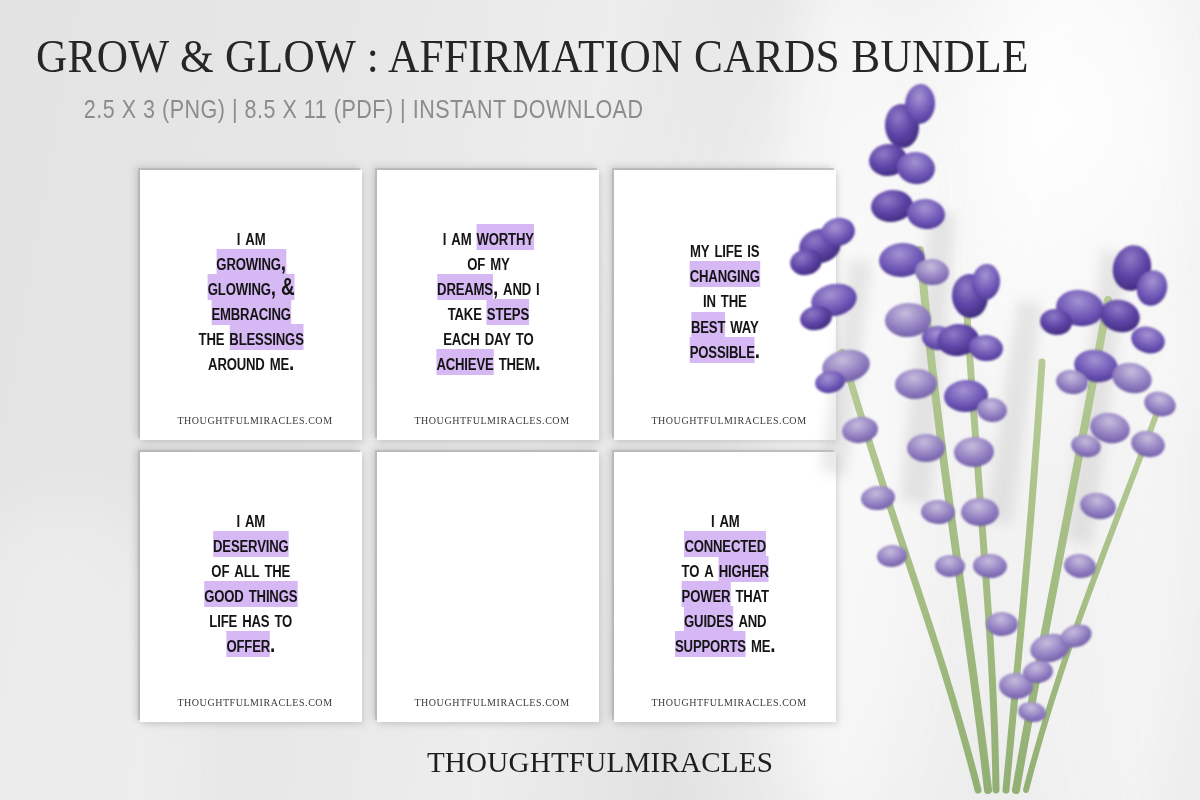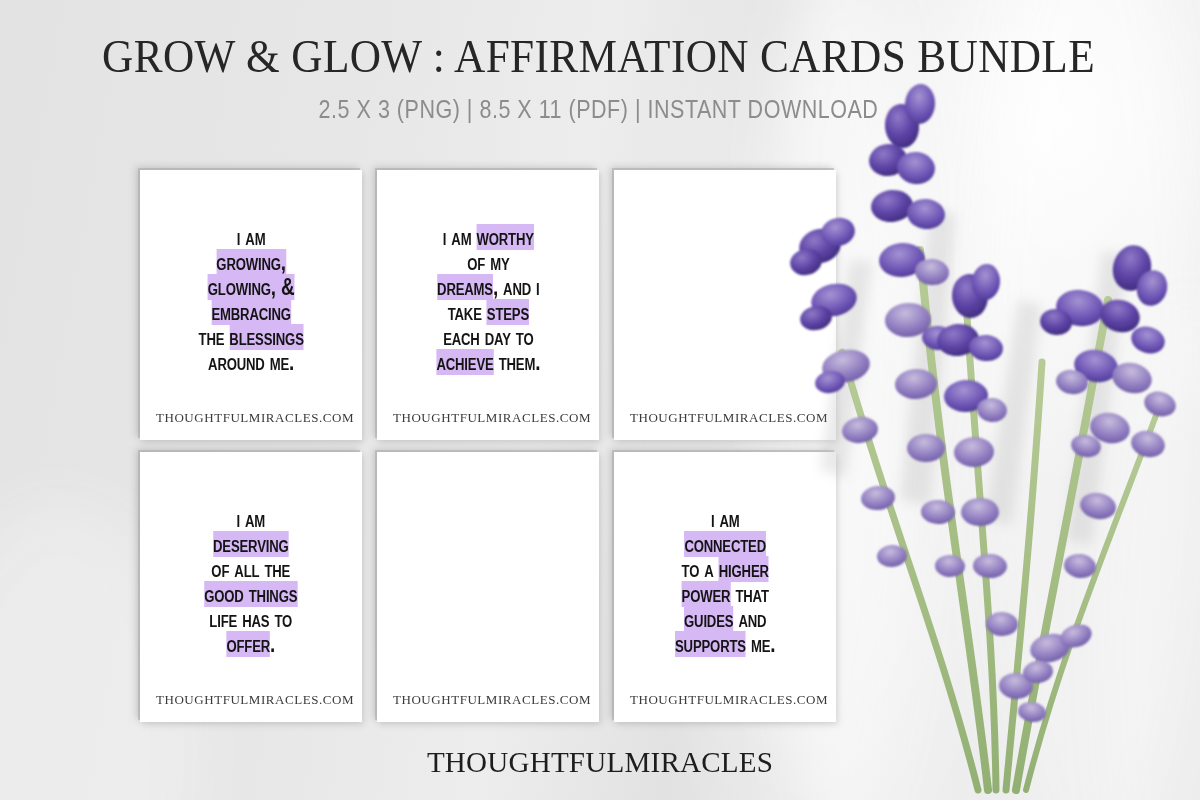--- a/index.html
+++ b/index.html
@@ -16,21 +16,21 @@
       linear-gradient(100deg, #e3e3e3 0%, #e7e7e7 28%, #ededed 46%, #e2e2e2 60%, #efefef 78%, #e6e6e6 100%);
   }
   
   .sheen{position:absolute;inset:0;pointer-events:none;}
   .sheen i{
     position:absolute;display:block;border-radius:50%;
     filter:blur(26px);opacity:.85;
   }
 
   
-  .header{position:absolute;left:0;right:3px;top:34px;text-align:center;}
+  .header{position:absolute;left:0;right:3px;top:34px;}
   .title{
     font-family:"Liberation Serif","DejaVu Serif",serif;
     font-size:46px;line-height:1.02;letter-spacing:.4px;
     color:#262626;font-weight:400;
     transform:scaleX(.94);transform-origin:center;
     white-space:nowrap;
   }
   .subtitle{
     margin-top:14px;
     font-family:"Liberation Sans",sans-serif;
@@ -74,21 +74,21 @@
     transform:scaleX(.82);
     transform-origin:center;
     white-space:nowrap;
     font-variant:small-caps;
     text-transform:lowercase;
   }
   .hl{background:#d6b8f5;box-decoration-break:clone;-webkit-box-decoration-break:clone;}
   .card-foot{
     position:absolute;bottom:14px;left:8px;right:0;text-align:center;
     font-family:"Liberation Serif","DejaVu Serif",serif;
-    font-size:13px;letter-spacing:.55px;color:#3a3a3a;
+    font-size:10px;letter-spacing:.55px;color:#3a3a3a;
     white-space:nowrap;
   }
 
   
   .brand{
     position:absolute;left:0;right:0;top:745px;text-align:center;
     font-family:"Liberation Serif","DejaVu Serif",serif;
     font-size:30px;letter-spacing:.2px;color:#1d1d1d;font-weight:400;
     transform:scaleX(.97);transform-origin:center;
   }
@@ -134,20 +134,27 @@
           <span class="line"><span>of my</span></span>
           <span class="line"><span class="hl">dreams</span><span>, and I</span></span>
           <span class="line"><span>take </span><span class="hl">steps</span></span>
           <span class="line"><span>each day to</span></span>
           <span class="line"><span class="hl">achieve</span><span> them.</span></span>
         </div>
       <div class="card-foot">THOUGHTFULMIRACLES.COM</div>
     </div>
 
     <div class="card">
+      <div class="card-body">
+          <span class="line"><span>my life is</span></span>
+          <span class="line"><span class="hl">changing</span></span>
+          <span class="line"><span>in the</span></span>
+          <span class="line"><span class="hl">best</span><span> way</span></span>
+          <span class="line"><span class="hl">possible</span><span>.</span></span>
+        </div>
       <div class="card-foot">THOUGHTFULMIRACLES.COM</div>
     </div>
 
     <div class="card">
       <div class="card-body">
           <span class="line"><span>I am</span></span>
           <span class="line"><span class="hl">deserving</span></span>
           <span class="line"><span>of all the</span></span>
           <span class="line"><span class="hl">good things</span></span>
           <span class="line"><span>life has to</span></span>

